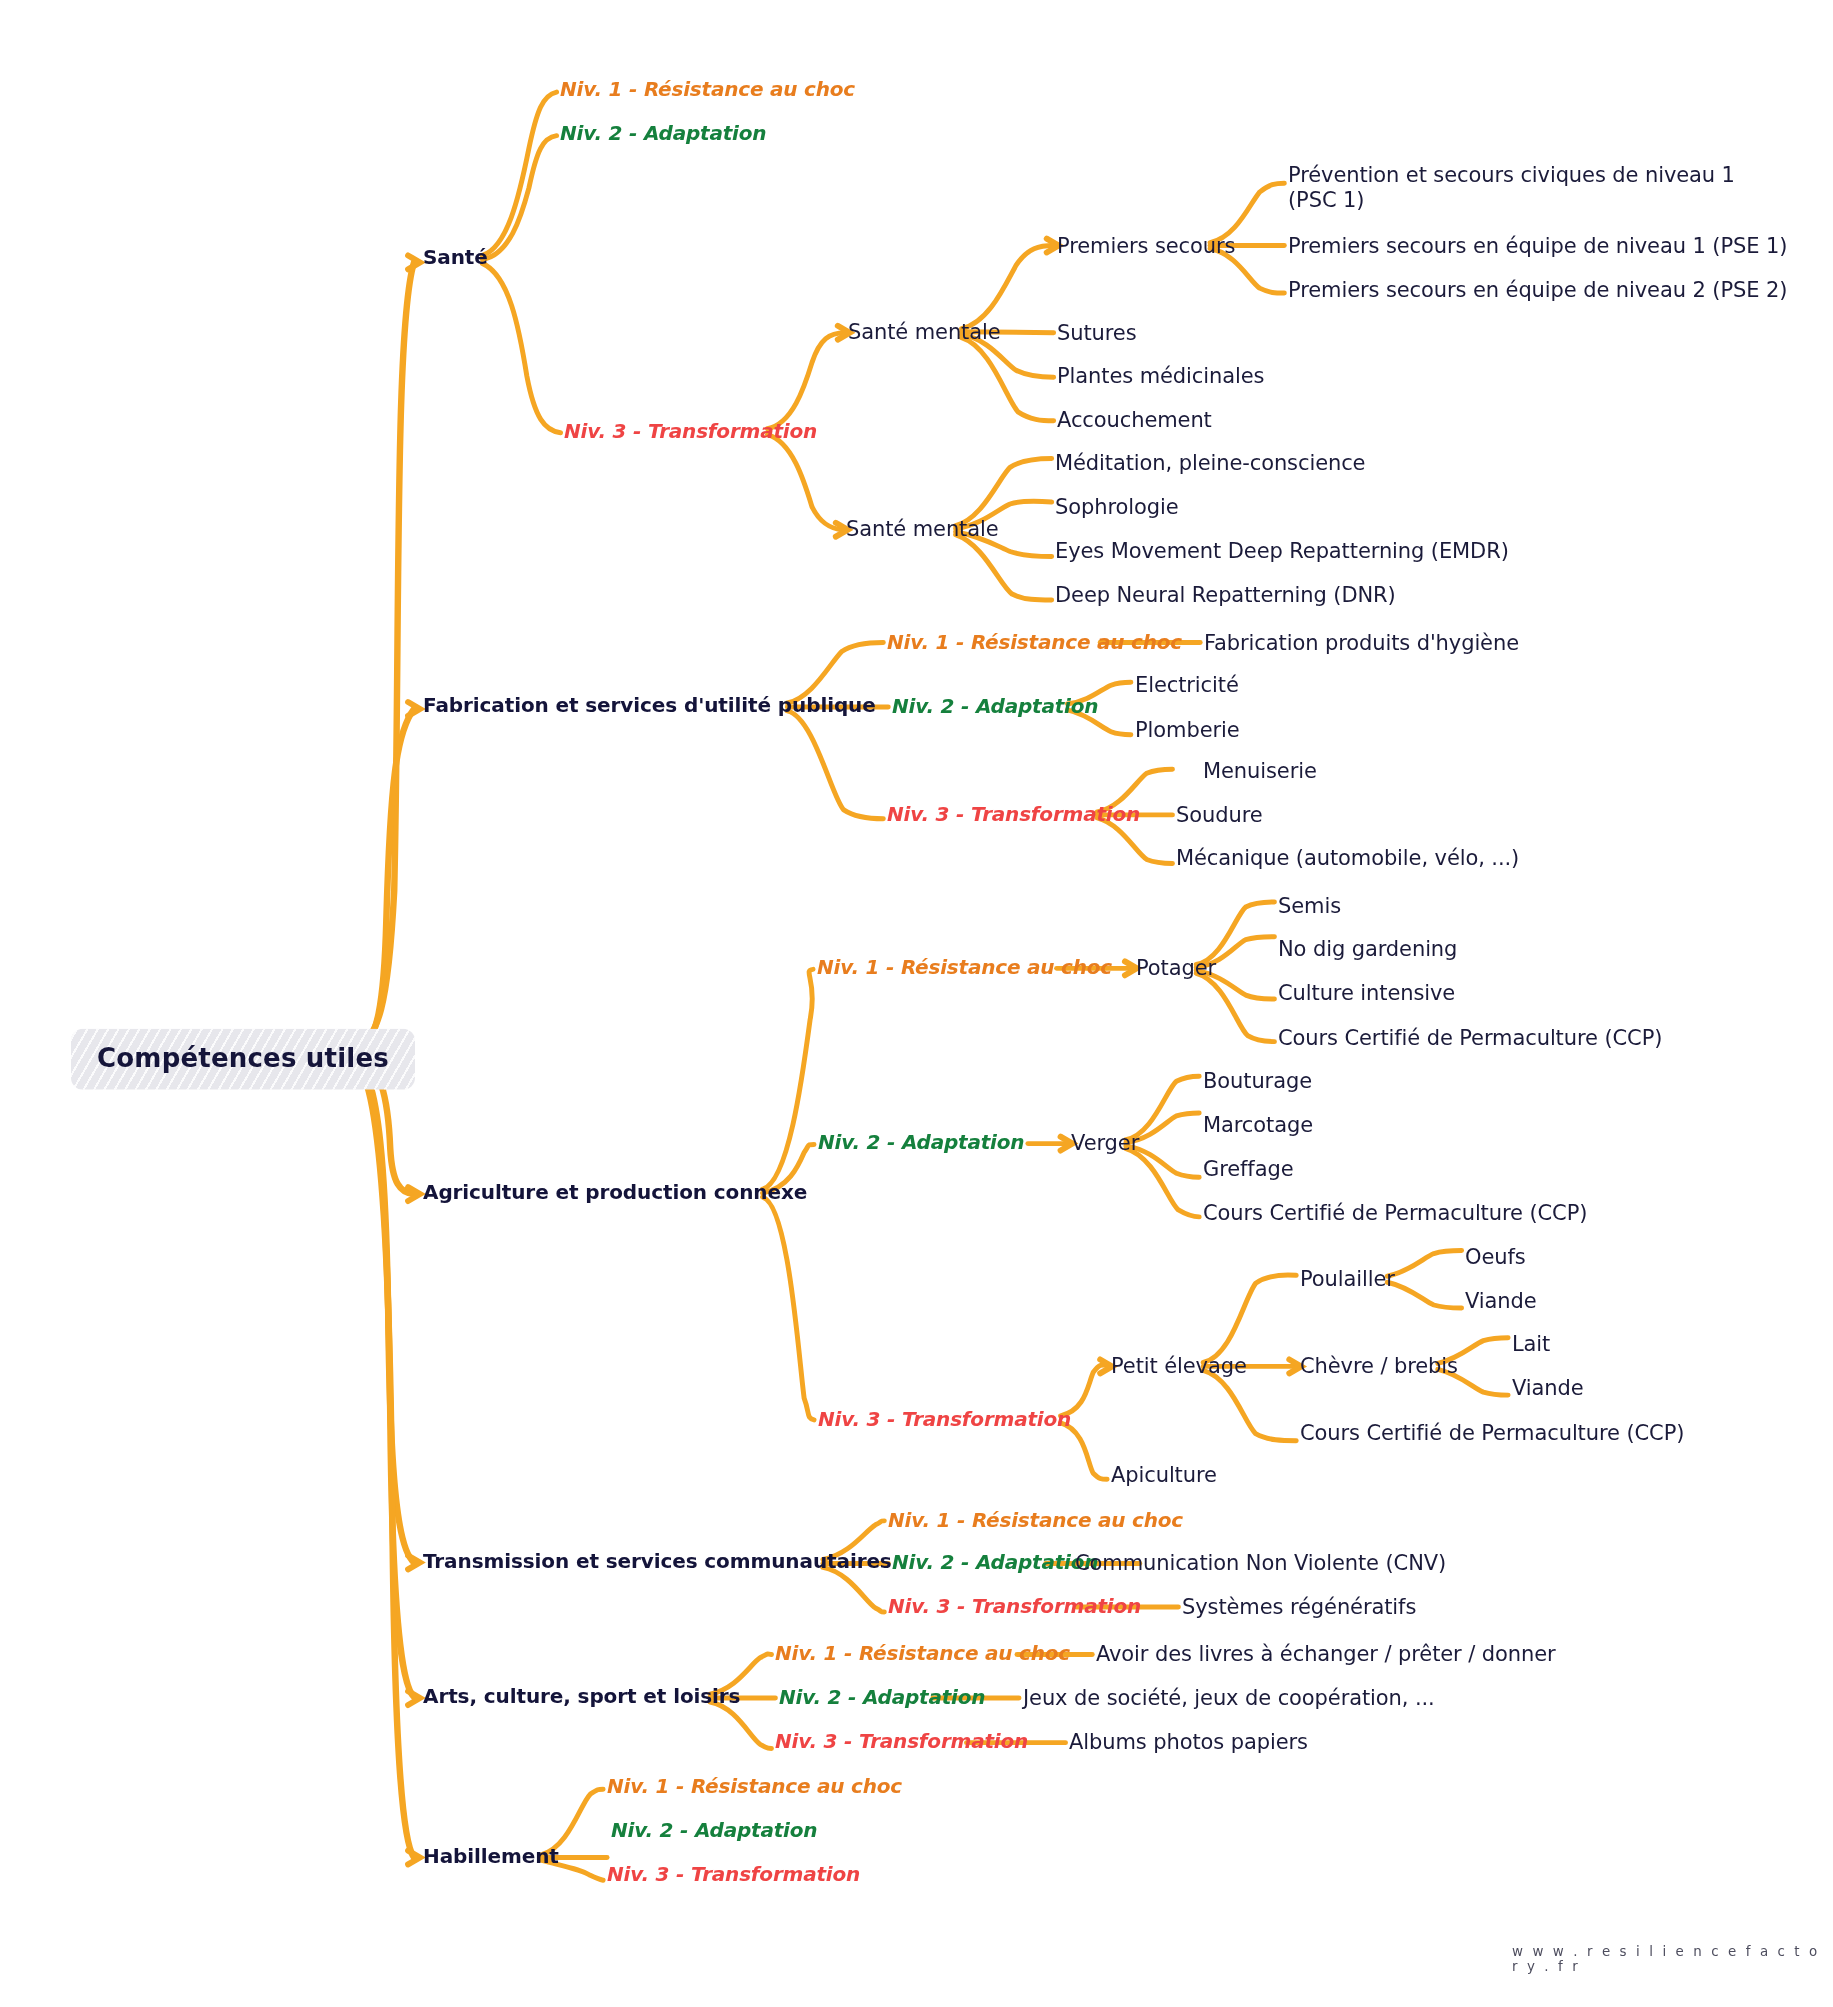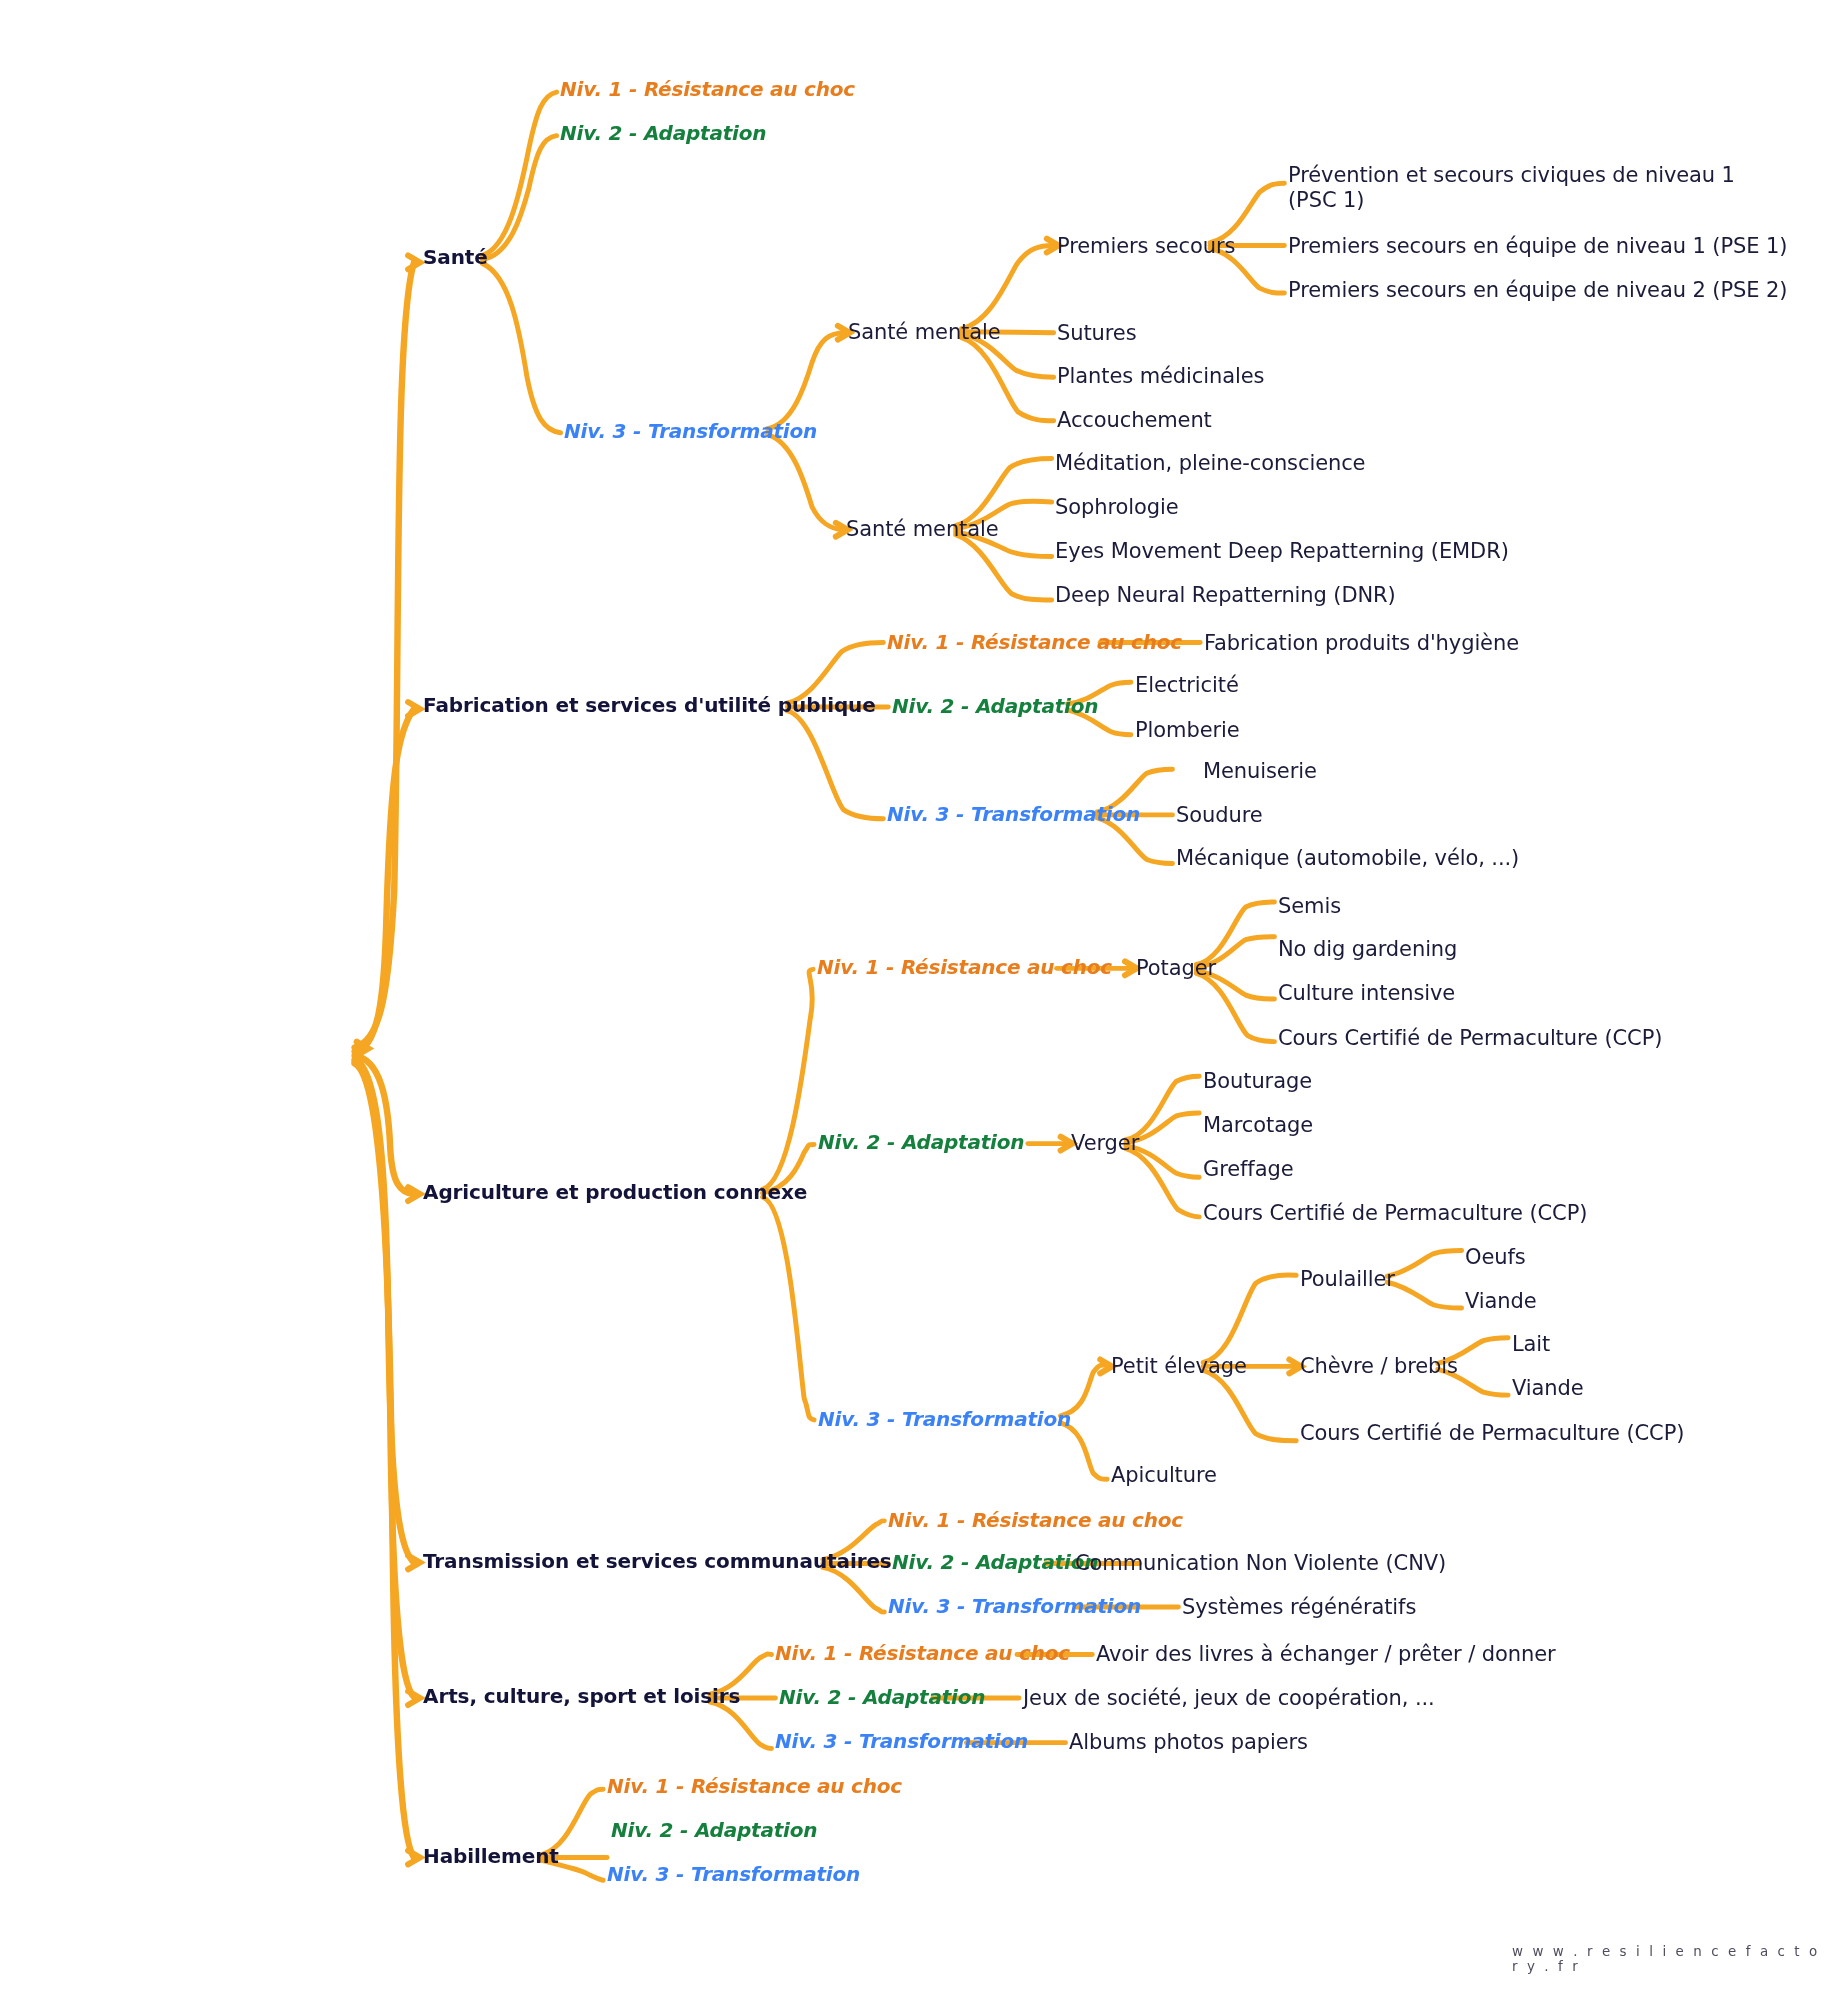--- a/index.html
+++ b/index.html
@@ -34,21 +34,21 @@
         rgba(255,255,255,0) 7px,
         rgba(255,255,255,.85) 7px,
         rgba(255,255,255,.85) 9px);
   }
   
   .lv1{font-weight:700;font-size:20px;color:#14143a;letter-spacing:-0.1px;}
   
   .niv{font-style:italic;font-weight:700;font-size:20px;letter-spacing:-0.2px;}
   .niv1{color:#e87d1e;}
   .niv2{color:#15803d;}
-  .niv3{color:#3b82f6;}
+  .niv3{color:#ef4444;}
   
   .plain{font-weight:400;font-size:21px;color:#1b1b3a;letter-spacing:-0.1px;}
   .wrap{white-space:normal;width:447px;}
 
   .footer{
     position:absolute;
     font-size:13.4px;
     letter-spacing:2.6px;
     color:#4d4d5e;
     font-weight:400;
@@ -165,20 +165,21 @@
         <path d="M1136 971 L 1148 978 L 1136 985"></path>
         <path d="M1071 1148 L 1083 1155 L 1071 1162"></path>
         <path d="M1111 1373 L 1123 1380 L 1111 1387"></path>
         <path d="M1302 1373 L 1314 1380 L 1302 1387"></path>
         <path d="M1057 241 L 1069 248 L 1057 255"></path>
         <path d="M360 1052 L 372 1059 L 360 1066"></path>
       </g>
     </g>
   </svg>
 
+  <div class="node root" style="left:71px;top:1059px;">Compétences utiles</div>
 
   <div class="node lv1" style="left:423px;top:258px;">Santé</div>
   <div class="node niv niv1" style="left:560px;top:90px;">Niv. 1 - Résistance au choc</div>
   <div class="node niv niv2" style="left:560px;top:134px;">Niv. 2 - Adaptation</div>
   <div class="node niv niv3" style="left:564px;top:432px;">Niv. 3 - Transformation</div>
 
   <div class="node plain" style="left:848px;top:332px;">Santé mentale</div>
   <div class="node plain" style="left:1057px;top:246px;">Premiers secours</div>
   <div class="node plain wrap" style="left:1288px;top:188px;">Prévention et secours civiques de niveau 1 (PSC 1)</div>
   <div class="node plain" style="left:1288px;top:246px;">Premiers secours en équipe de niveau 1 (PSE 1)</div>

